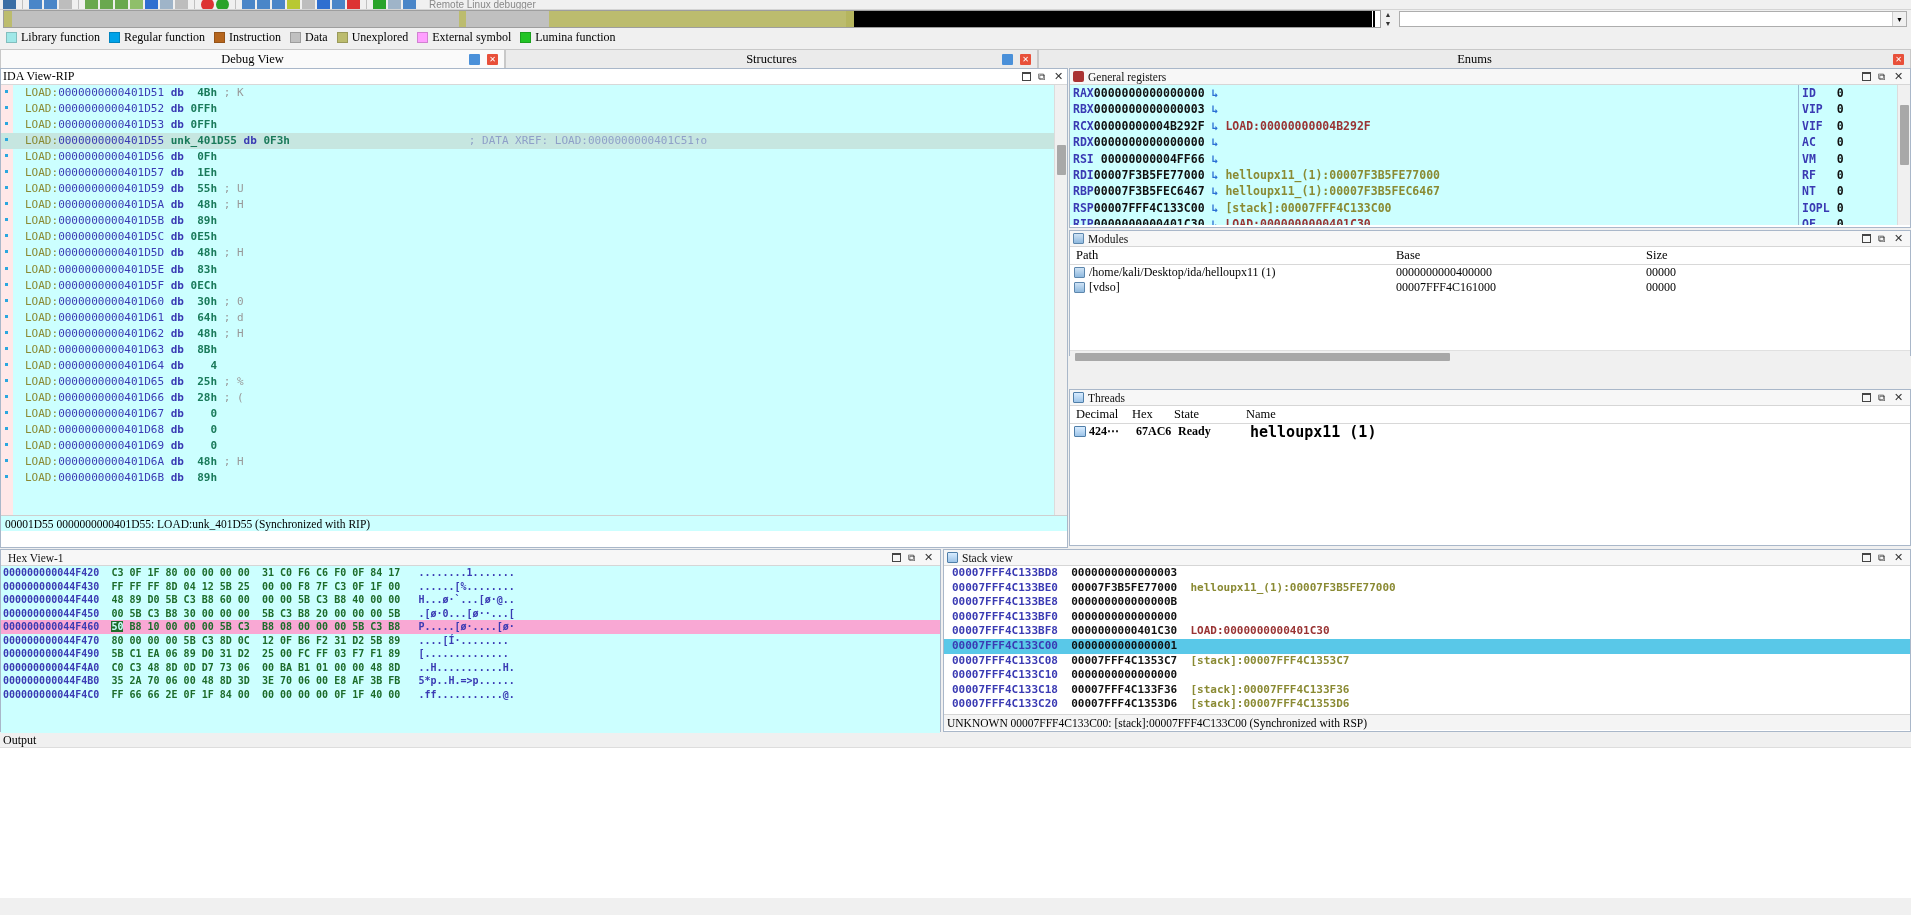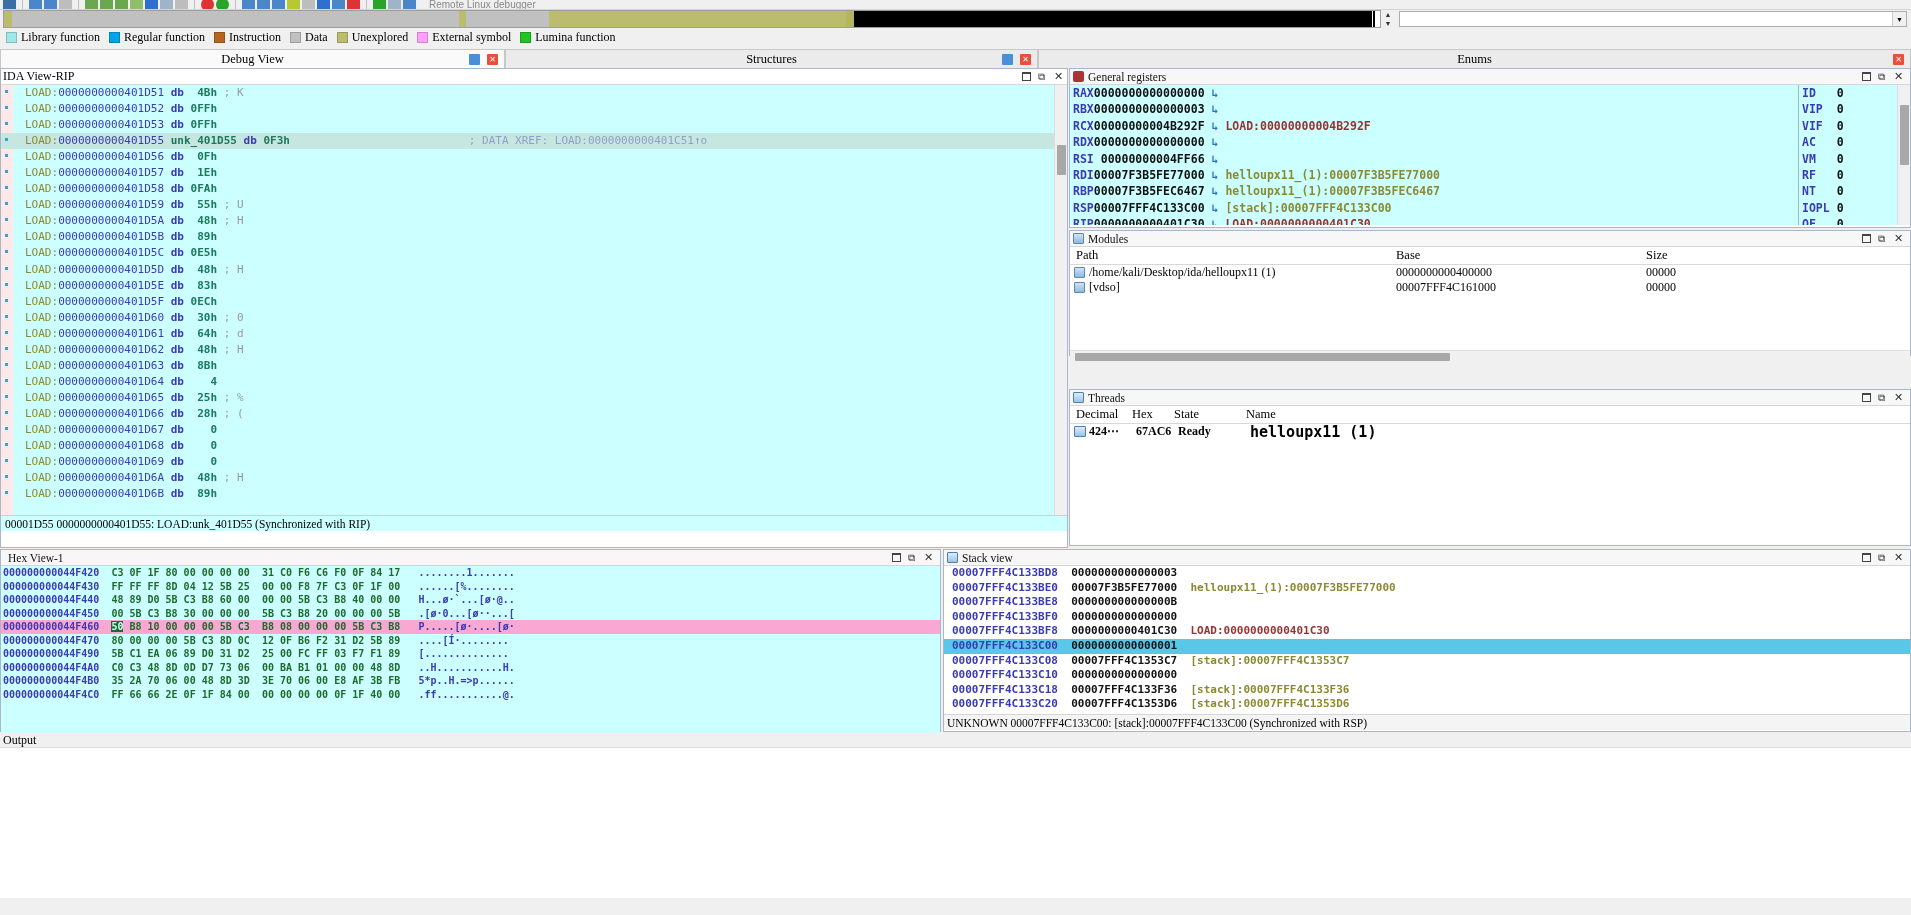--- a/index.html
+++ b/index.html
@@ -354,21 +354,20 @@
     </div>
     <div class="dis-body">
       <div class="dis-gutter"></div>
       <div id="dis-lines">
           <div class="dis-line"><span class="dis-dot"></span><span class="c-addr">LOAD:<b>0000000000401D51</b></span> <span class="c-kw">db</span> <span class="c-num"> 4Bh</span> <span class="c-cmt">; K</span></div>
           <div class="dis-line"><span class="dis-dot"></span><span class="c-addr">LOAD:<b>0000000000401D52</b></span> <span class="c-kw">db</span> <span class="c-num">0FFh</span></div>
           <div class="dis-line"><span class="dis-dot"></span><span class="c-addr">LOAD:<b>0000000000401D53</b></span> <span class="c-kw">db</span> <span class="c-num">0FFh</span></div>
           <div class="dis-line hl"><span class="dis-dot"></span><span class="c-addr">LOAD:<b>0000000000401D55</b></span> <span class="c-name">unk_401D55</span> <span class="c-kw">db</span> <span class="c-num">0F3h</span><span class="c-xref">                           ; DATA XREF: LOAD:0000000000401C51↑o</span></div>
           <div class="dis-line"><span class="dis-dot"></span><span class="c-addr">LOAD:<b>0000000000401D56</b></span> <span class="c-kw">db</span> <span class="c-num"> 0Fh</span></div>
           <div class="dis-line"><span class="dis-dot"></span><span class="c-addr">LOAD:<b>0000000000401D57</b></span> <span class="c-kw">db</span> <span class="c-num"> 1Eh</span></div>
-          <div class="dis-line"><span class="dis-dot"></span><span class="c-addr">LOAD:<b>0000000000401D58</b></span> <span class="c-kw">db</span> <span class="c-num">0FAh</span></div>
           <div class="dis-line"><span class="dis-dot"></span><span class="c-addr">LOAD:<b>0000000000401D59</b></span> <span class="c-kw">db</span> <span class="c-num"> 55h</span> <span class="c-cmt">; U</span></div>
           <div class="dis-line"><span class="dis-dot"></span><span class="c-addr">LOAD:<b>0000000000401D5A</b></span> <span class="c-kw">db</span> <span class="c-num"> 48h</span> <span class="c-cmt">; H</span></div>
           <div class="dis-line"><span class="dis-dot"></span><span class="c-addr">LOAD:<b>0000000000401D5B</b></span> <span class="c-kw">db</span> <span class="c-num"> 89h</span></div>
           <div class="dis-line"><span class="dis-dot"></span><span class="c-addr">LOAD:<b>0000000000401D5C</b></span> <span class="c-kw">db</span> <span class="c-num">0E5h</span></div>
           <div class="dis-line"><span class="dis-dot"></span><span class="c-addr">LOAD:<b>0000000000401D5D</b></span> <span class="c-kw">db</span> <span class="c-num"> 48h</span> <span class="c-cmt">; H</span></div>
           <div class="dis-line"><span class="dis-dot"></span><span class="c-addr">LOAD:<b>0000000000401D5E</b></span> <span class="c-kw">db</span> <span class="c-num"> 83h</span></div>
           <div class="dis-line"><span class="dis-dot"></span><span class="c-addr">LOAD:<b>0000000000401D5F</b></span> <span class="c-kw">db</span> <span class="c-num">0ECh</span></div>
           <div class="dis-line"><span class="dis-dot"></span><span class="c-addr">LOAD:<b>0000000000401D60</b></span> <span class="c-kw">db</span> <span class="c-num"> 30h</span> <span class="c-cmt">; 0</span></div>
           <div class="dis-line"><span class="dis-dot"></span><span class="c-addr">LOAD:<b>0000000000401D61</b></span> <span class="c-kw">db</span> <span class="c-num"> 64h</span> <span class="c-cmt">; d</span></div>
           <div class="dis-line"><span class="dis-dot"></span><span class="c-addr">LOAD:<b>0000000000401D62</b></span> <span class="c-kw">db</span> <span class="c-num"> 48h</span> <span class="c-cmt">; H</span></div>

